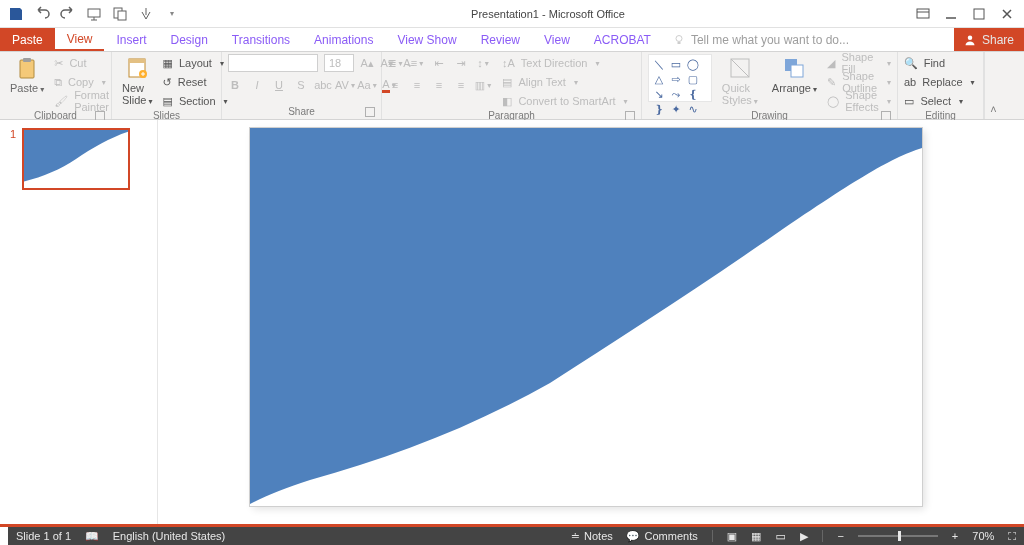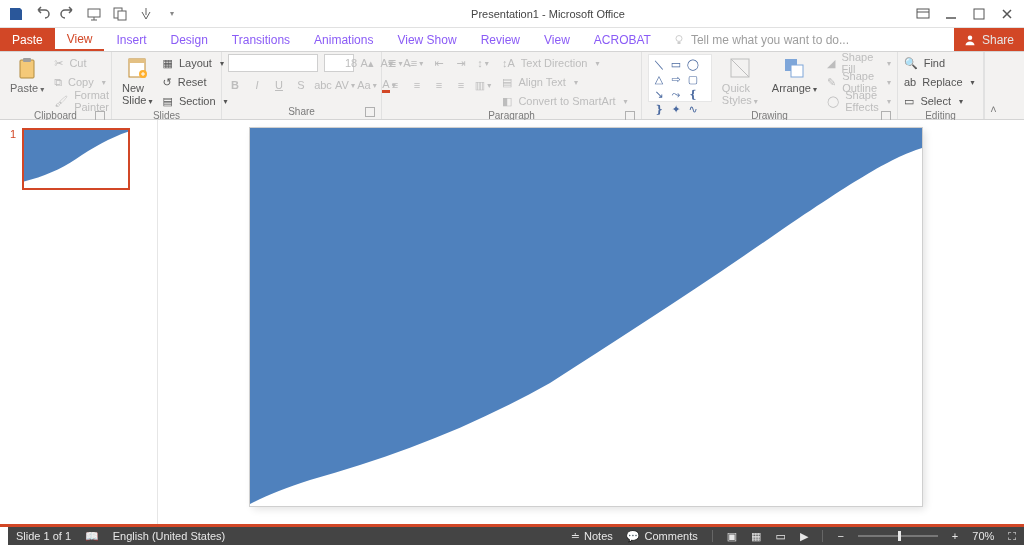--- a/index.html
+++ b/index.html
@@ -29,21 +29,21 @@
 .group-body { flex:1; display:flex; align-items: flex-start; gap:6px; }
 .group-label { text-align: center; font-size: 10px; color: #7a7a7a; padding-bottom: 2px; position: relative;}
 .dlg { position:absolute; right:0; bottom:2px; width:10px; height:10px; border:1px solid #b0b0b0; }
 .big-btn { display:flex; flex-direction:column; align-items:center; gap:2px; padding: 2px 4px; color:#6a6a6a;}
 .big-btn svg { width: 24px; height: 24px; }
 .row { display:flex; align-items:center; gap:6px; height: 18px; }
 .stack { display:flex; flex-direction:column; gap:1px; }
 .ctl { color:#bdbdbd; } 
 .ctl-en { color:#555; }
 .font-box { width: 90px; height:18px; border:1px solid #cfcfcf; background:#fff; font-size:11px; padding-left:4px; display:flex; align-items:center; color:#bdbdbd;}
-.size-box { width: 30px; height:18px; border:1px solid #cfcfcf; background:#fff; font-size:11px; padding-left:20px; display:flex; align-items:center; color:#bdbdbd;}
+.size-box { width: 30px; height:18px; border:1px solid #cfcfcf; background:#fff; font-size:11px; padding-left:4px; display:flex; align-items:center; color:#bdbdbd;}
 .mini { width:14px; height:14px; display:flex; align-items:center; justify-content:center; }
 .shape-gallery { width: 94px; height: 48px; border:1px solid #e6e6e6; background:#fff; display:flex; flex-wrap:wrap; align-content:flex-start; gap:3px; padding:3px;}
 .shape-gallery div { width:14px; height:12px; display:flex; align-items:center; justify-content:center; color:#4b6aa0;}
 .collapse-rib { width:18px; display:flex; align-items:flex-end; justify-content:center; padding-bottom:4px; color:#7a7a7a; border-left:1px solid #e1e1e1;}
 
 
 .workspace { position: absolute; top: 120px; bottom: 18px; left:0; right:0; display:flex; background:#fff;}
 .thumbs { width: 158px; border-right: 1px solid #e6e6e6; padding: 8px 10px; background:#fff;}
 .thumb-wrap { display:flex; gap:6px;}
 .thumb-num { font-size:11px; color:#d24726;}

